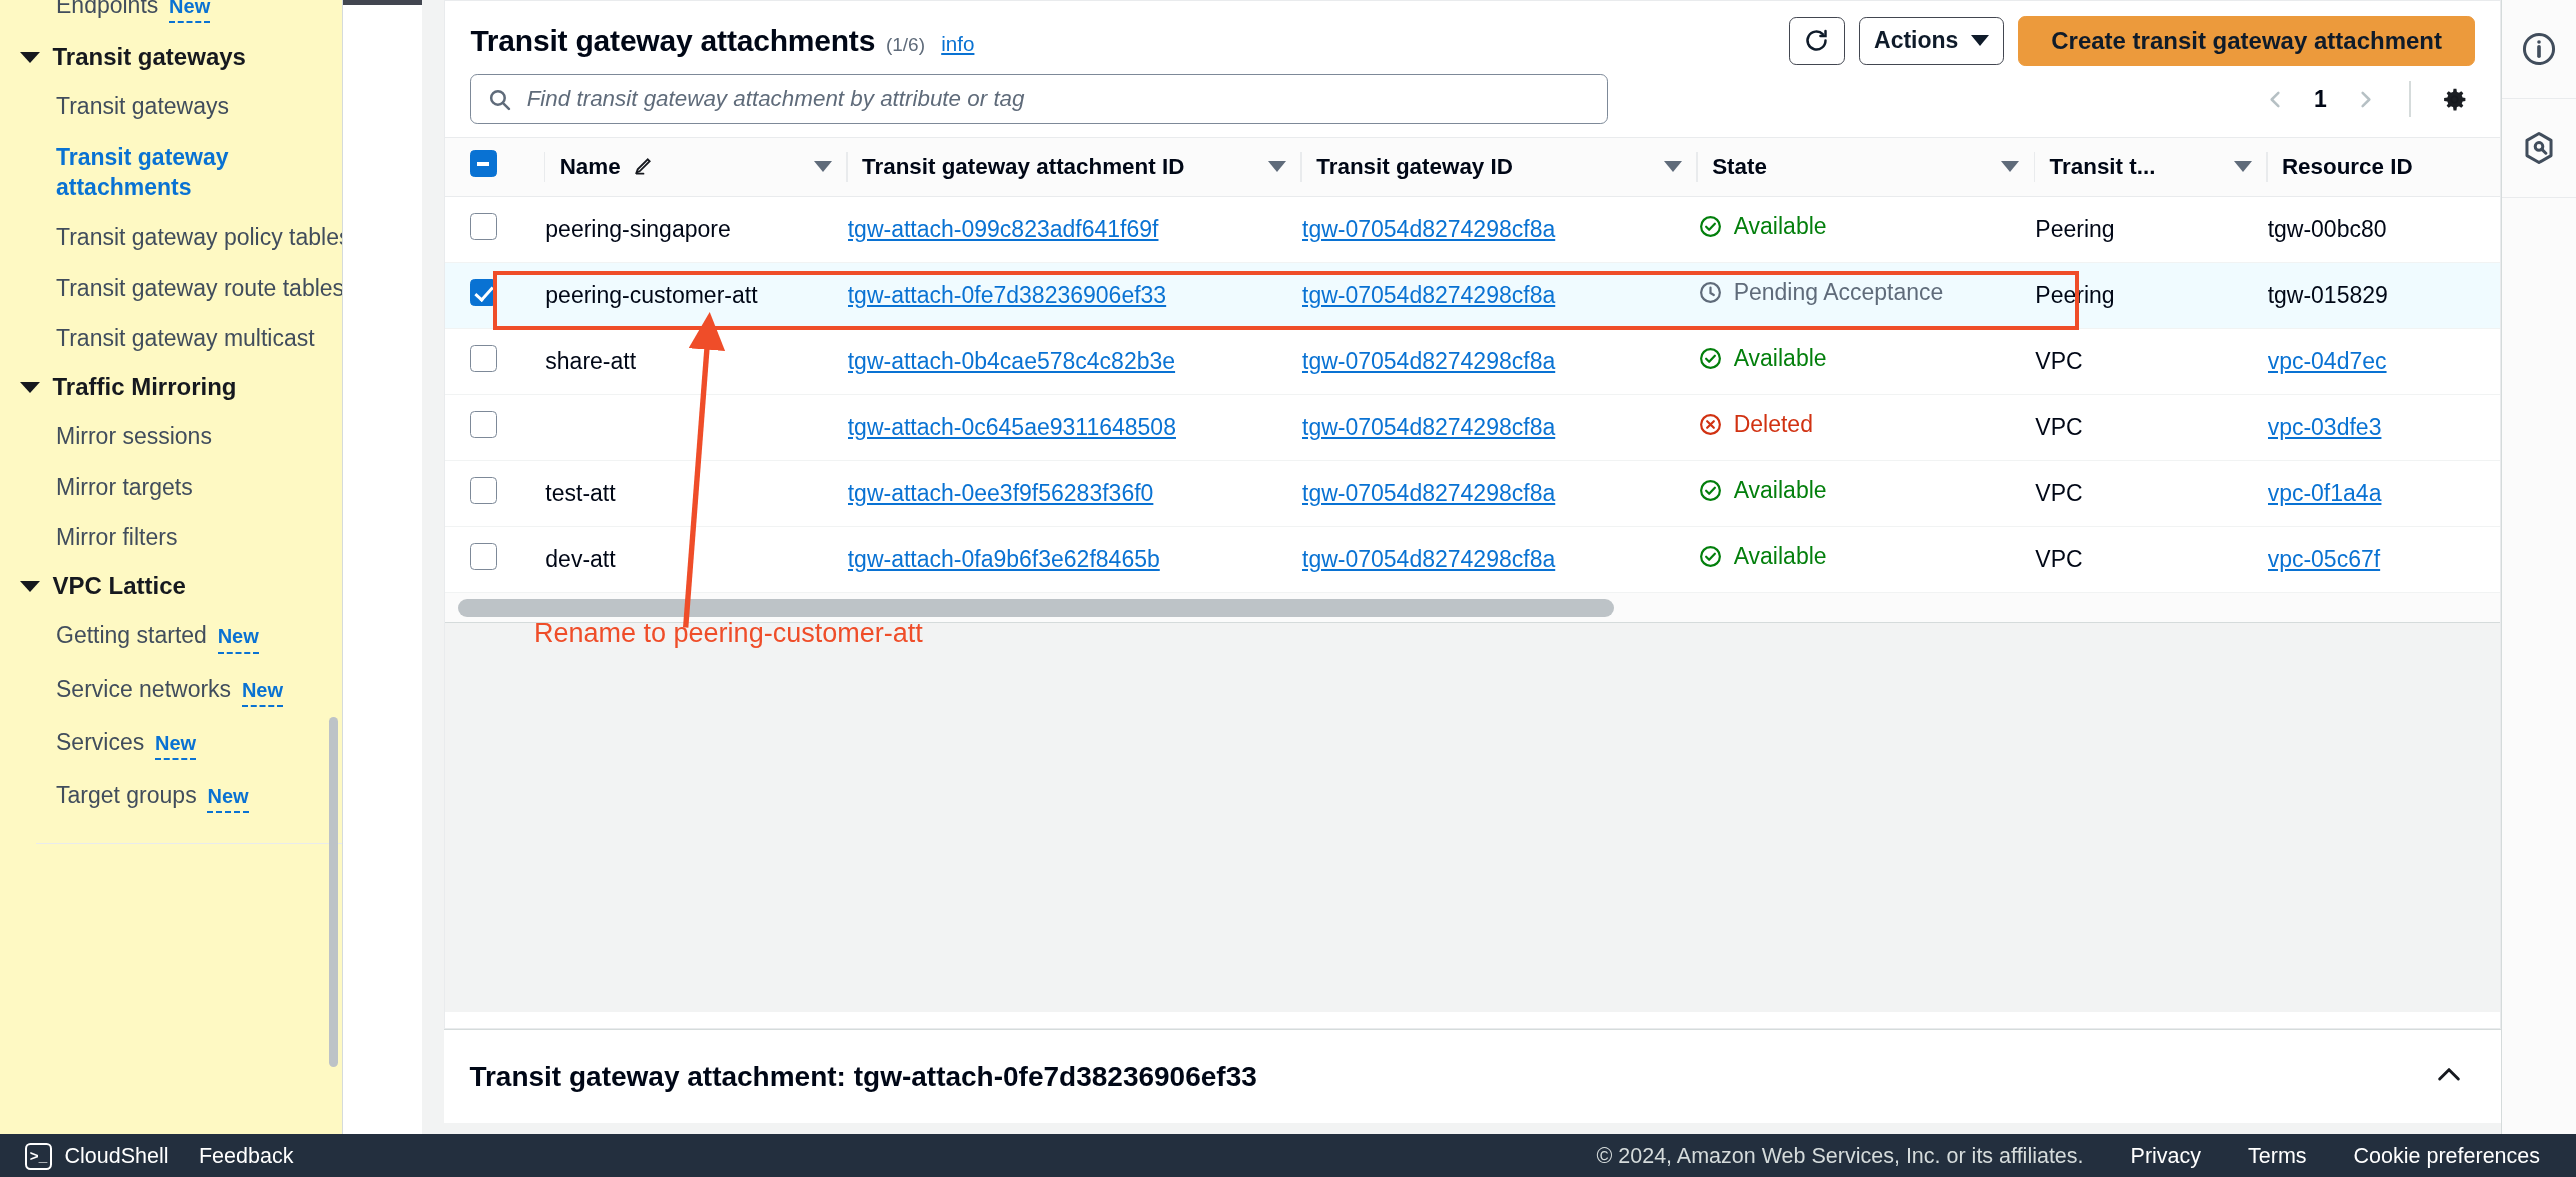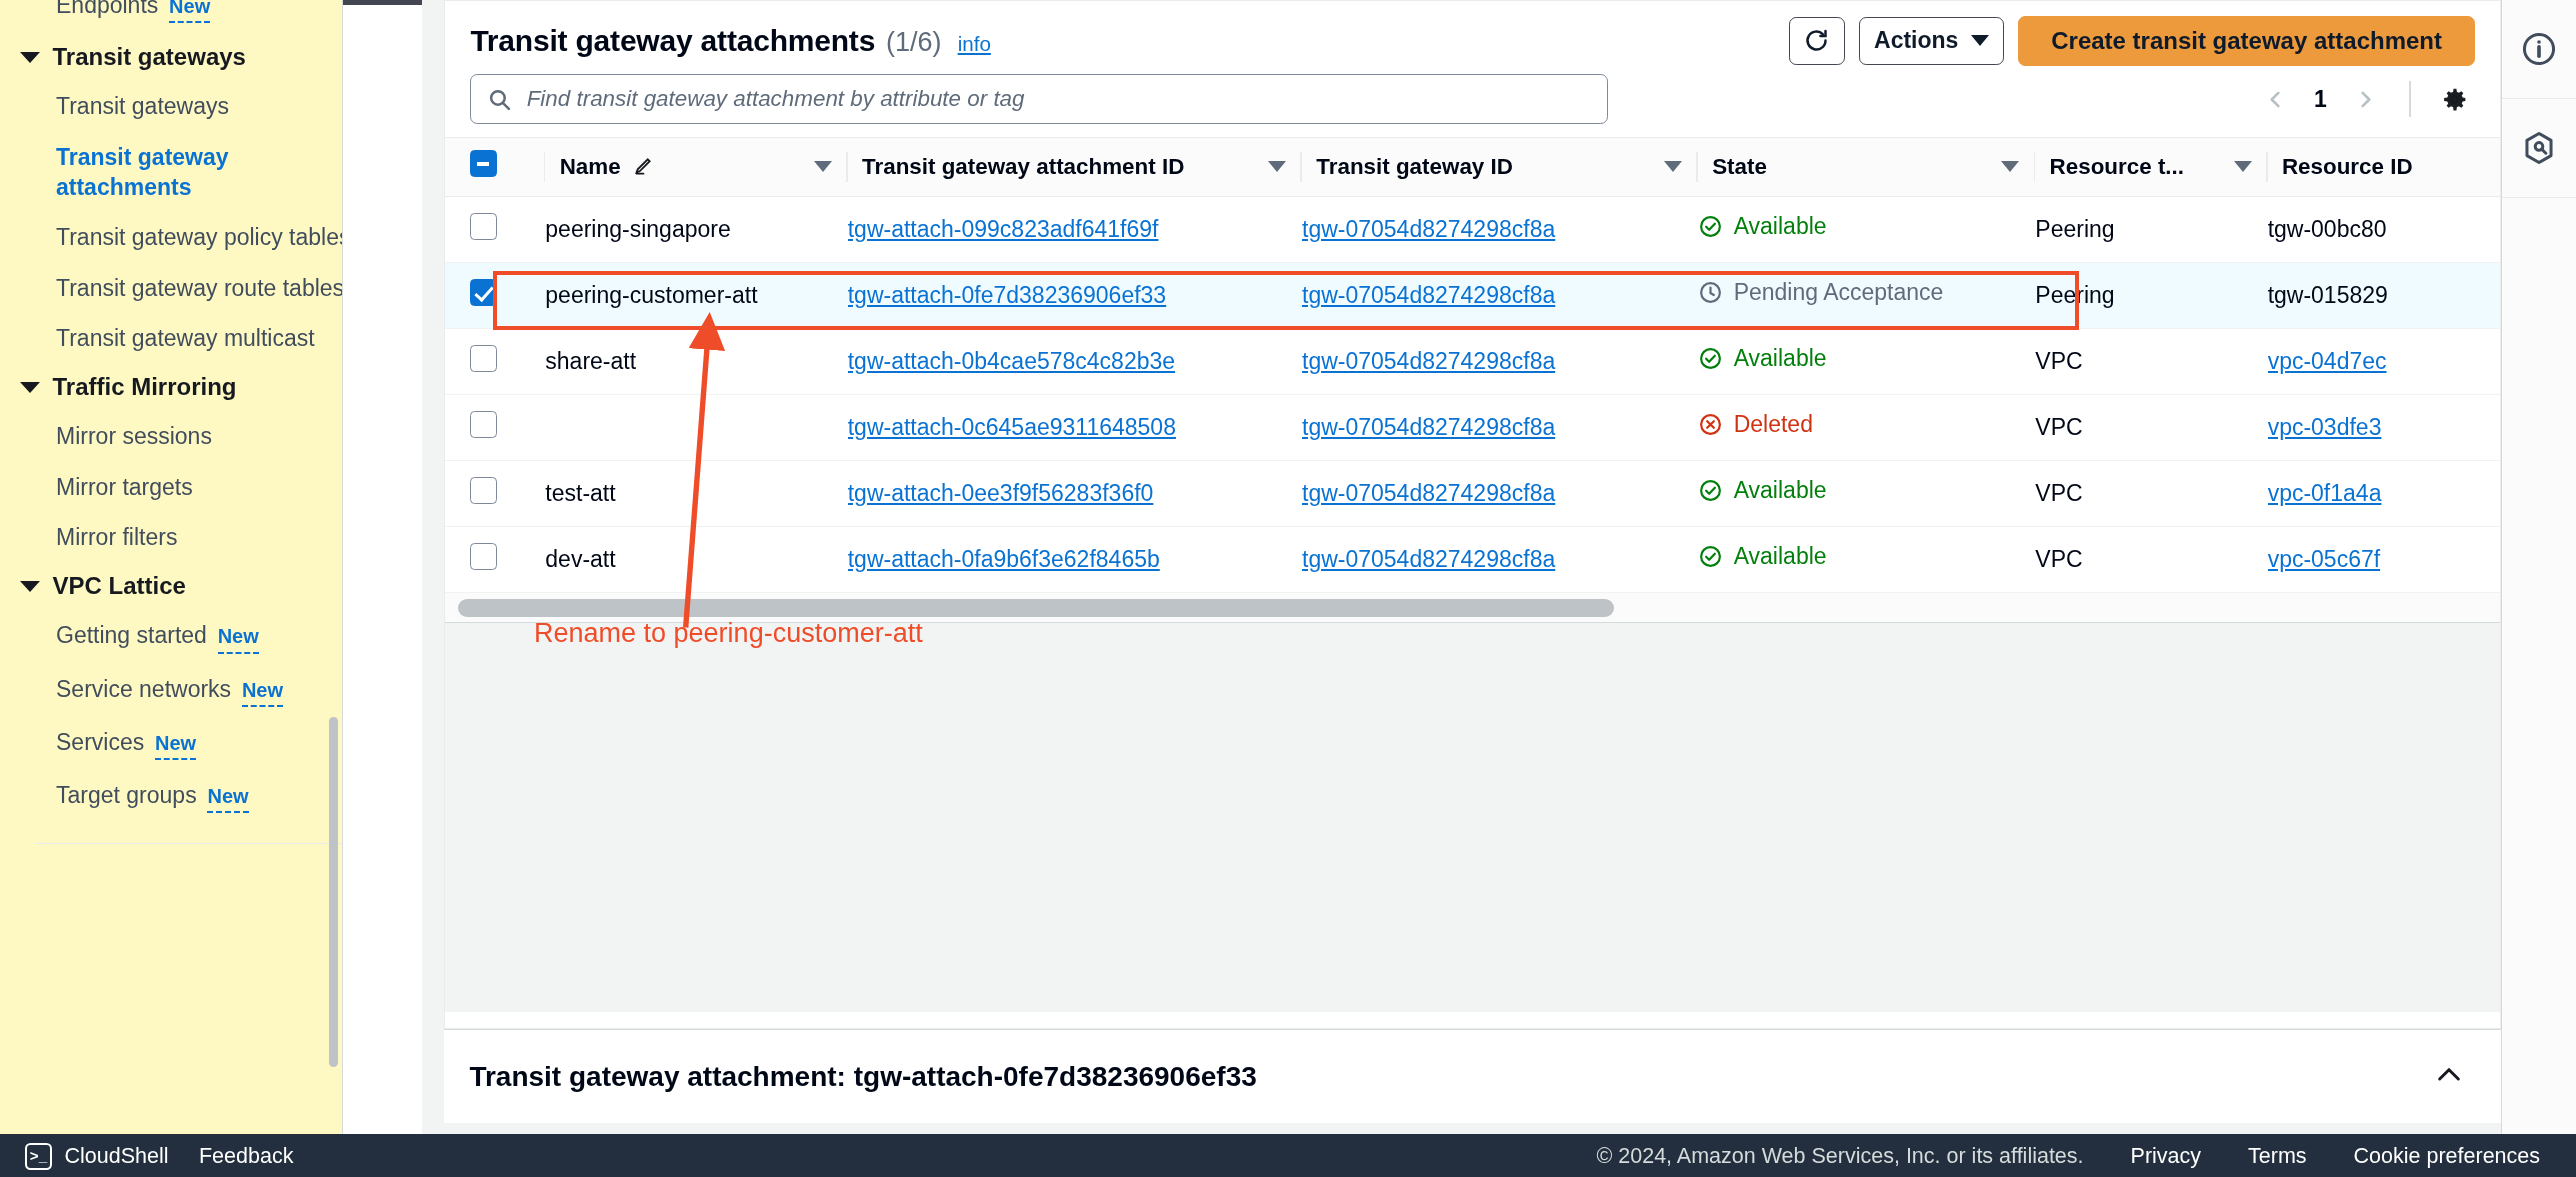--- a/index.html
+++ b/index.html
@@ -51,21 +51,21 @@
   .content-card {
     position: absolute; left: 22.4px; top: 0px; right: 0px; height: 1029px;
     background: #ffffff; border: 0.9px solid #e9ebed; border-radius: 0px;
   }
   .card-header {
     display: flex; align-items: center; justify-content: space-between;
     padding: 20px 25px 9px 25px; height: 68px;
   }
   .title-wrap { display: flex; align-items: baseline; gap: 10.8px; }
   .page-title { font-size: 30px; font-weight: bold; color: #000716; letter-spacing: -0.2px; }
-  .page-count { font-size: 27px; color: #5f6b7a; font-weight: normal; }
+  .page-count { font-size: 19px; color: #5f6b7a; font-weight: normal; }
   .info-link { font-size: 20.6px; color: #0972d3; text-decoration: underline; margin-left: 5.4px; }
   .hdr-actions { display: flex; align-items: center; gap: 14.3px; }
   .btn {
     display: inline-flex; align-items: center; justify-content: center; gap: 12.5px;
     border: 1.8px solid #424650; background: #ffffff; color: #0f1b2a;
     font-size: 23px; font-weight: bold; border-radius: 7.2px;
     height: 48px; padding: 0 14px; cursor: pointer;
   }
   .btn-icon { width: 56px; padding: 0; }
   .btn-primary {
@@ -378,21 +378,21 @@
                   <span class="th-label cellpad">
                       <span>State</span>
                     </span>
                   <span class="sort-caret"></span>
                 </div>
                 <span class="vdiv"></span>
               </th>
               <th class="col-rtype">
                 <div class="th-in">
                   <span class="th-label cellpad">
-                      <span>Resource t...</span>
+                      <span>Transit t...</span>
                     </span>
                   <span class="sort-caret"></span>
                 </div>
                 <span class="vdiv"></span>
               </th>
               <th class="col-rid">
                 <div class="th-in">
                   <span class="th-label cellpad">
                       <span>Resource ID</span>
                     </span>

